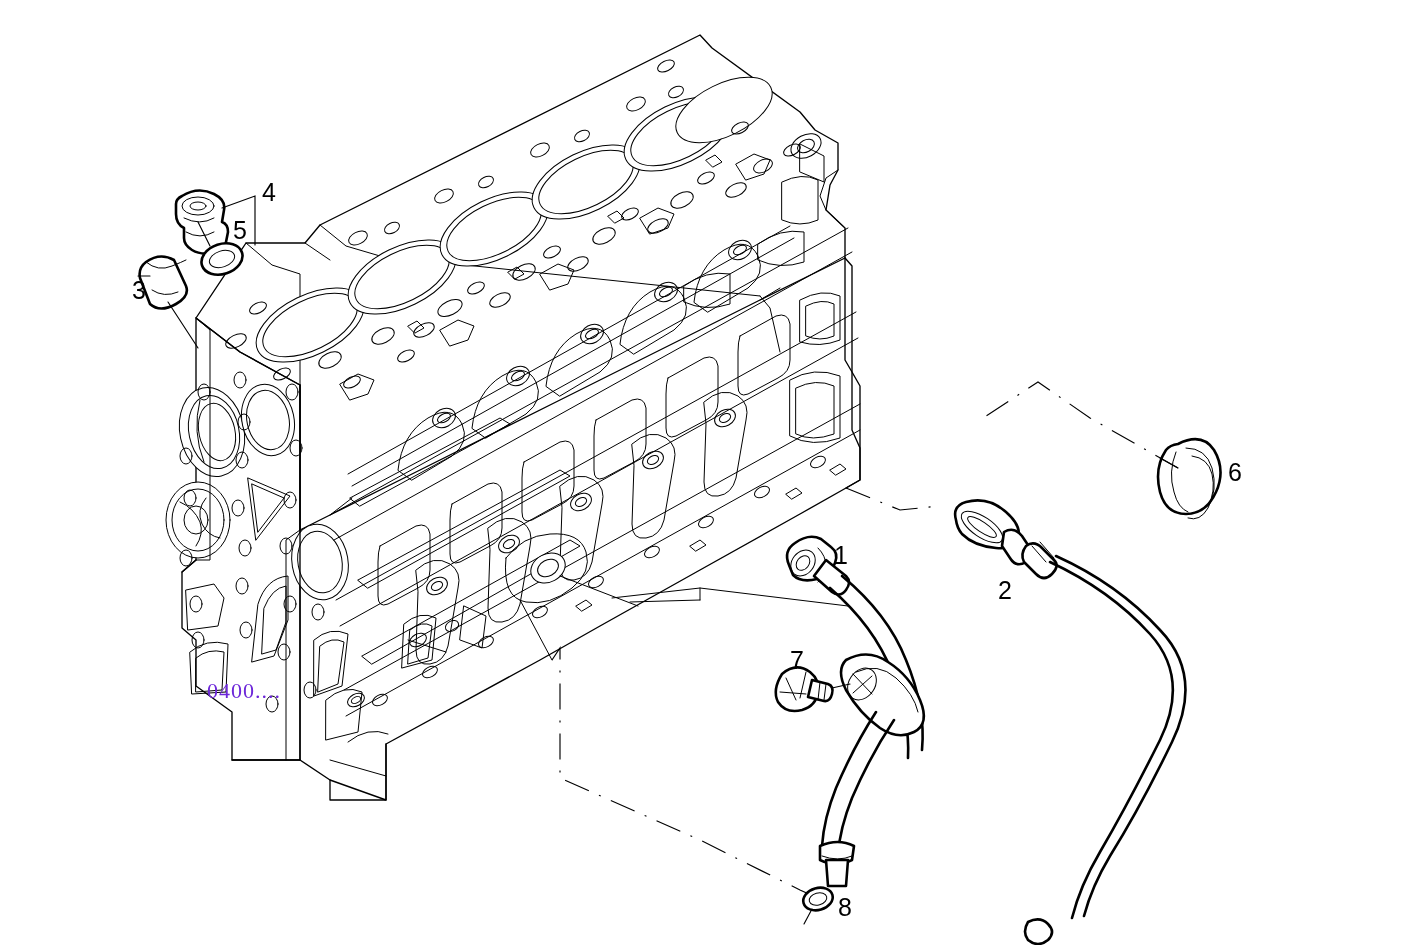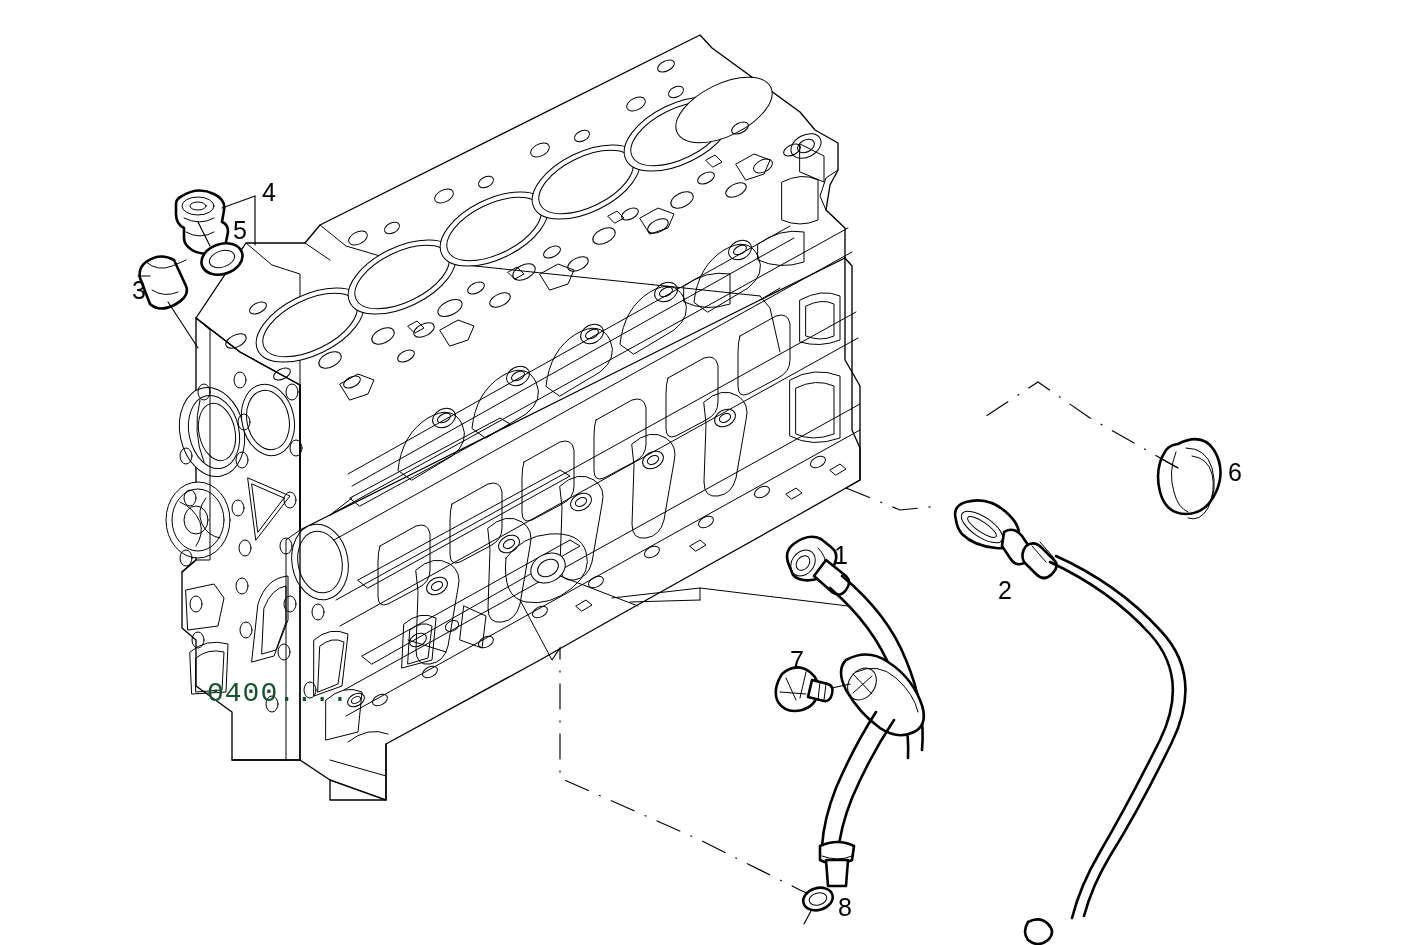--- a/index.html
+++ b/index.html
@@ -2,22 +2,22 @@
 <html><head>
 <meta charset="utf-8">
 <style>
   html,body{margin:0;padding:0;background:#ffffff;}
   body{width:1418px;height:945px;overflow:hidden;
        font-family:"Liberation Sans", sans-serif;}
   #stage{position:relative;width:1418px;height:945px;background:#fff;}
   svg#dwg{position:absolute;left:0;top:0;width:1418px;height:945px;}
   .cal{position:absolute;font-family:"Liberation Sans", sans-serif;
        font-size:25px;color:#000;line-height:1;user-select:none;}
-  .refcode{position:absolute;font-family:Liberation Mono, monospace;
-           font-size:28px;letter-spacing:1px;color:#14532d;}
+  .refcode{position:absolute;font-family:Liberation Serif, serif;
+           font-size:22px;letter-spacing:1px;color:#6d28d9;}
 </style>
 </head>
 <body>
 
 <div id="stage">
 
   <svg id="dwg" viewBox="0 0 1418 945">
     <defs>
       <style>
         .ln   { fill:none; stroke:#000; stroke-width:1.35; stroke-linecap:round; stroke-linejoin:round;}

